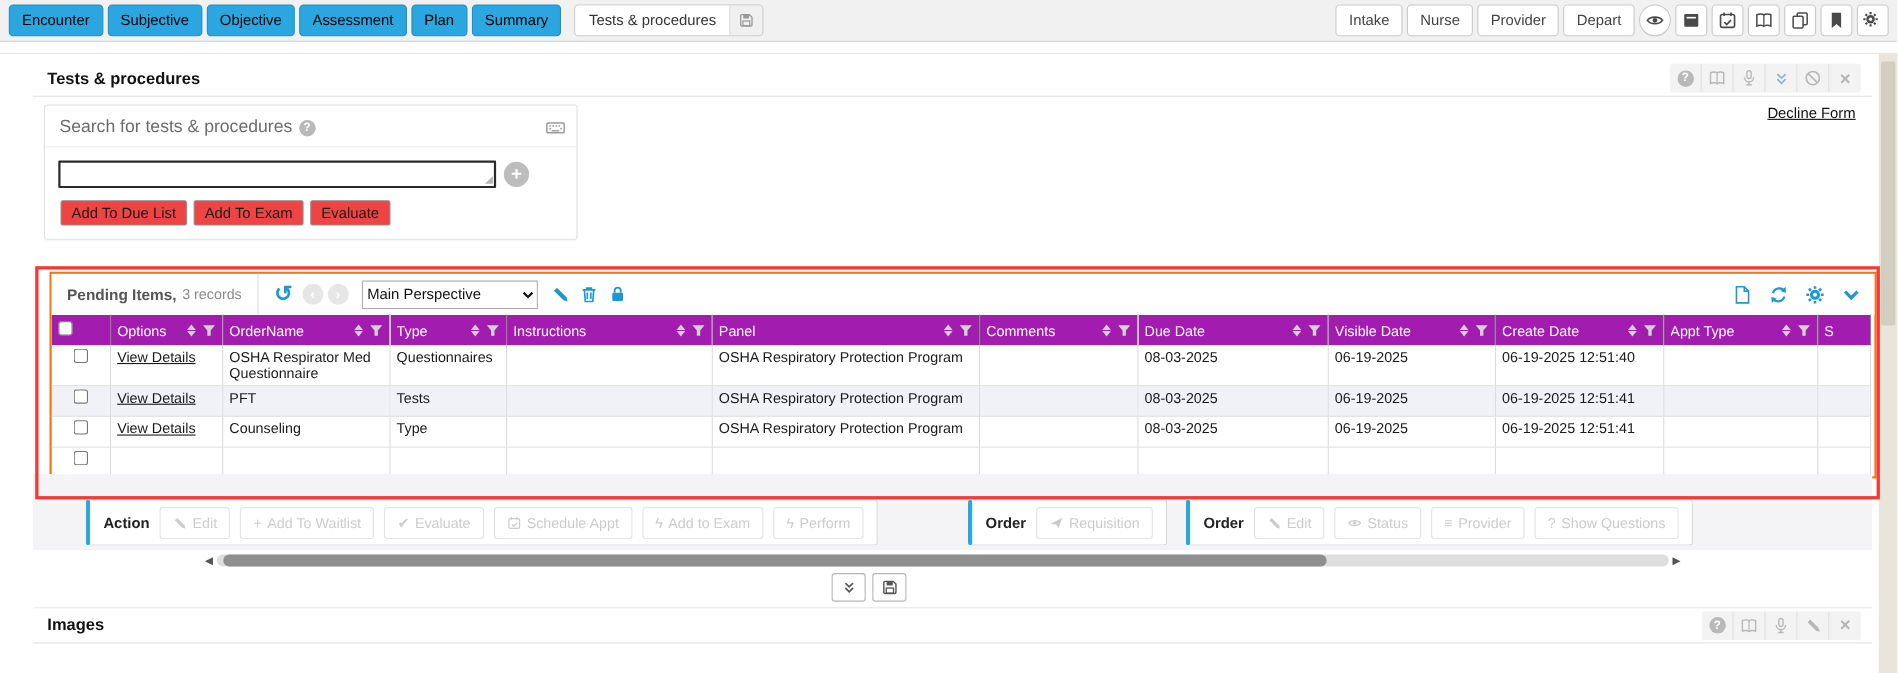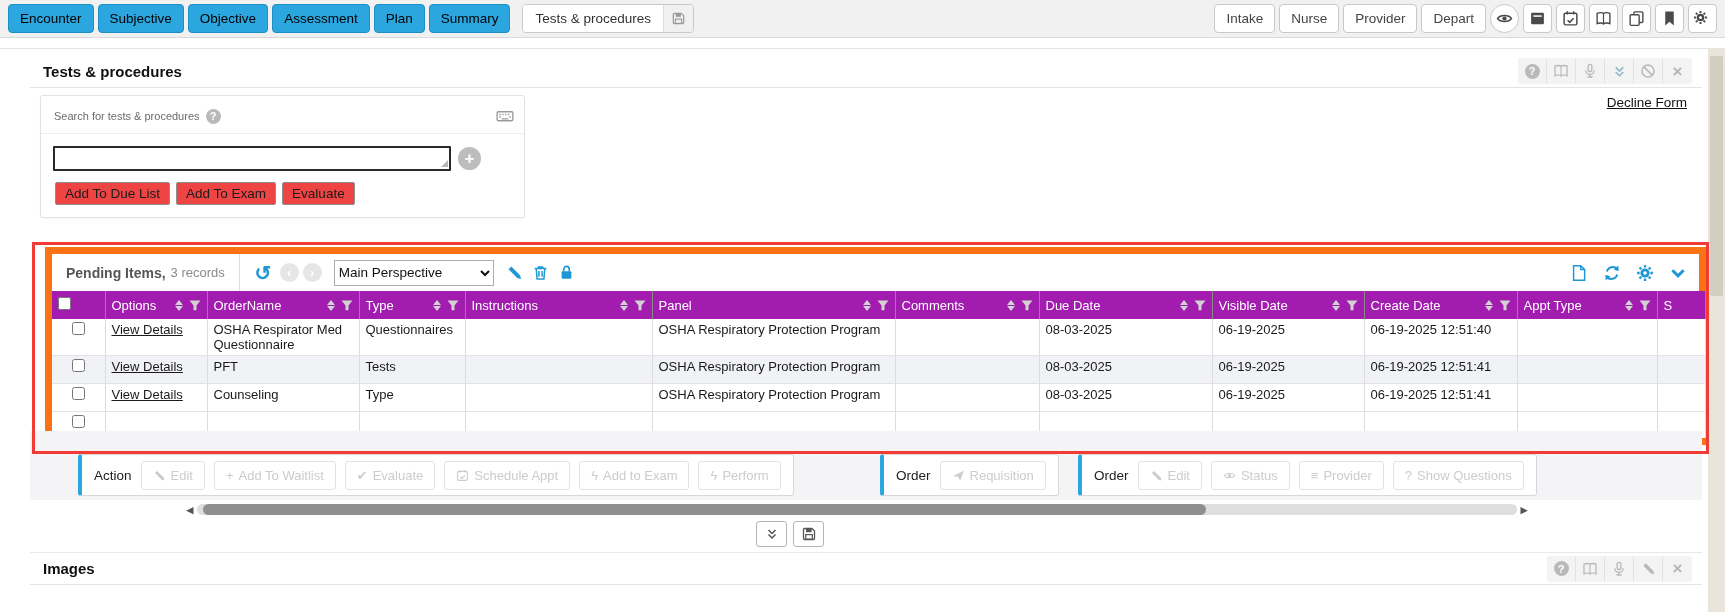--- a/index.html
+++ b/index.html
@@ -48,39 +48,39 @@
   .strip-icon.bluish { color:#8fb4c9; }
 
   .decline { position:absolute; top:95px; right:38px; font-size:13.5px; color:#111;
     text-decoration:underline; cursor:pointer; }
 
   
   .search-card { position:absolute; left:40px; top:95px; width:485px; height:123px;
     background:#fff; border:1px solid #e2e2e2; border-radius:3px; box-shadow:0 1px 2px rgba(0,0,0,.04); }
   .search-label-row { display:flex; align-items:center; padding:11px 10px 8px 13px;
     border-bottom:1px solid #eee; }
-  .search-label { color:#6b6b6b; font-size:11px; }
+  .search-label { color:#6b6b6b; font-size:16px; }
   .search-help { width:15px; height:15px; border-radius:50%; background:#b9b9b9; color:#fff;
     font-size:11px; font-weight:bold; display:flex; align-items:center; justify-content:center; margin-left:6px; }
   .search-kbd { margin-left:auto; color:#9a9a9a; cursor:pointer; display:flex; }
   .search-input-row { display:flex; align-items:center; padding:12px 0 0 12px; }
   .search-input-wrap { position:relative; }
   .search-input { width:398px; height:25px; border:2px solid #2a2a2a; border-radius:1px;
     font-size:13px; padding:0 5px; }
   .search-input-wrap::after { content:""; position:absolute; right:3px; bottom:4px;
     border-left:7px solid transparent; border-bottom:7px solid #b5b5b5; }
   .plus-circle { width:23px; height:23px; border-radius:50%; background:#bdbdbd; color:#fff;
     font-size:17px; font-weight:bold; line-height:21px; text-align:center; margin-left:7px; }
   .search-btn-row { display:flex; gap:6px; padding:11px 0 0 14px; }
   .search-btn { background:#ef4444; border:1px solid #8f8f8f; border-radius:2px; color:#1a1a1a;
     font-size:13.5px; padding:3px 9px; }
 
   
   .pending-wrap { position:absolute; left:45px; top:247px; width:1661px;
-    border:7px solid #f97316; background:#fff; }
+    border:2px solid #f97316; background:#fff; }
   .grid-toolbar { height:37px; display:flex; align-items:center; background:#fff; }
   .gt-title-box { display:flex; align-items:baseline; gap:5px; padding:0 14px;
     border-right:1px solid #ddd; height:100%; align-items:center; min-width:182px; }
   .gt-title { font-size:14px; font-weight:bold; color:#555; }
   .gt-records { font-size:13px; color:#8a8a8a; }
   .tool-ic { color:#1e97d4; display:flex; align-items:center; justify-content:center;
     width:26px; height:26px; }
   .icon-undo { font-size:20px; font-weight:bold; line-height:1; }
   .nav-circle { width:19px; height:19px; border-radius:50%; background:#e6e6e6; color:#fff;
     font-size:13px; font-weight:bold; display:flex; align-items:center; justify-content:center; margin-left:4px; }
@@ -110,21 +110,21 @@
   .annotation { position:absolute; left:32px; top:242px; width:1677px; height:212px;
     border:3px solid #f23b35; z-index:40; pointer-events:none; }
 
   
   .action-band { position:absolute; left:30px; top:431px; width:1672px; height:69px;
     background:#f4f4f6; }
   .act-group { position:absolute; top:23px; height:42px; background:#fff;
     border:1px solid #d8d8d8; border-left:4px solid #2ba6df; border-radius:3px;
     display:flex; align-items:center; gap:9px; padding:0 12px; }
   .g1 { left:48px; } .g2 { left:850px; } .g3 { left:1048px; }
-  .act-label { font-size:13.5px; color:#222; }
+  .act-label { font-size:13.5px; color:#222;font-weight:bold; }
   .act-btn { background:#fff; border:1px solid #e3e3e3; border-radius:3px; color:#cccccc;
     font-size:13px; padding:6px 11px; display:flex; align-items:center; gap:5px; cursor:default;justify-content:flex-end; }
   .act-btn .glyph { font-size:13px; line-height:1; }
 
   
   .hscroll { position:absolute; left:30px; top:502px; width:1672px; height:15px;
     display:flex; align-items:center; }
   .hs-arrow { color:#555; font-size:13px; font-weight:bold; width:14px; text-align:center; cursor:pointer; }
   .hs-spacer { width:153px; }
   .hs-track { width:1320px; height:11px; background:#dedede; border-radius:6px; position:relative; }

